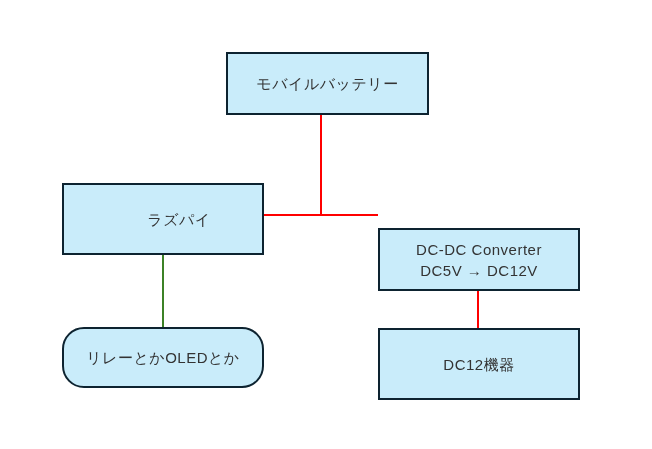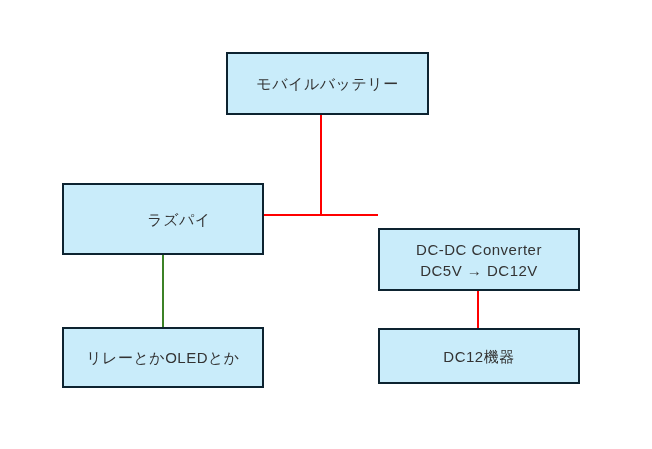--- a/index.html
+++ b/index.html
@@ -49,17 +49,17 @@
 
   <div class="edge" style="left: 477px; top: 247px; width: 2px; height: 81px; background-color: rgb(255, 0, 0);"></div>
 
   <div class="node" style="left:220px; top:52px; width:203px; height:63px;margin-left:6px;">モバイルバッテリー</div>
 
   <div class="node" style="left:62px; top:183px; width:202px; height:72px;padding-left:32px;">ラズパイ</div>
 
   <div class="node" style="left:378px; top:184px; width:202px; height:63px;margin-top:44px;">DC-DC Converter
 DC5V → DC12V</div>
 
-  <div class="node" style="left:62px; top:327px; width:202px; height:61px;">リレーとかOLEDとか</div>
+  <div class="node" style="left:62px; top:327px; width:202px; height:61px;border-radius:22px;">リレーとかOLEDとか</div>
 
-  <div class="node" style="left:378px; top:328px; width:202px; height:56px;">DC12機器</div>
+  <div class="node" style="left:378px; top:328px; width:202px; height:72px;">DC12機器</div>
 
 </div>
 
 </body></html>

